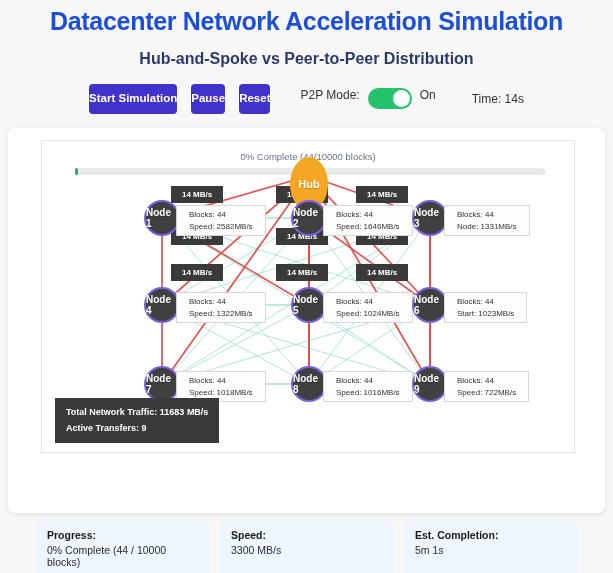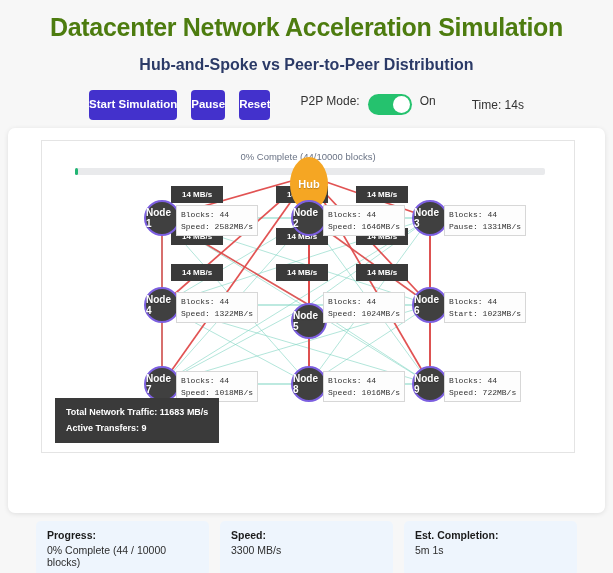--- a/index.html
+++ b/index.html
@@ -9,23 +9,23 @@
     font-family: "Liberation Sans", sans-serif;
     overflow: hidden;
   }
   #app { width: 613px; height: 573px; position: relative; }
 
   
   .title {
     text-align: center;
     font-size: 25px;
     font-weight: bold;
-    color: #4d7c0f;
+    color: #1d4ed8;
     letter-spacing: -0.3px;
-    padding-top: 13px;
+    padding-top: 7px;
   }
   .subtitle {
     text-align: center;
     font-size: 16px;
     font-weight: bold;
     color: #2b3a67;
     margin-top: 14px;
   }
 
   
@@ -140,23 +140,22 @@
     margin-left: -19px; margin-top: -19px;
     font-size: 11px;
   }
   .tip {
     position: absolute;
     background: #fdfdfd;
     border: 1px solid #d7d7d7;
     font-size: 8px;
     color: #333;
     line-height: 1.45;
-    padding: 3px 4px;
+    padding: 3px 12px;
     white-space: nowrap;
-    font-family: Liberation Mono, monospace;
   }
   .badge {
     position: absolute;
     background: #3a3a3a;
     color: #fff;
     font-size: 8px;
     font-weight: bold;
     padding: 4px 11px;
     margin-left: -33px;
     white-space: nowrap;
@@ -307,30 +306,30 @@
           </div>
           <div class="tip" style="left: 281px; top: 64px;">
             <div>Blocks: 44</div>
             <div>Speed: 1646MB/s</div>
           </div>
           <div class="node peer" style="left: 388px; top: 77px;">
             <span>Node 3</span>
           </div>
           <div class="tip" style="left: 402px; top: 64px;">
             <div>Blocks: 44</div>
-            <div>Pause: 1331MB/s</div>
+            <div>Node: 1331MB/s</div>
           </div>
           <div class="node peer" style="left: 120px; top: 164px;">
             <span>Node 4</span>
           </div>
           <div class="tip" style="left: 134px; top: 151px;">
             <div>Blocks: 44</div>
             <div>Speed: 1322MB/s</div>
           </div>
-          <div class="node peer" style="left: 267px; top: 180px;">
+          <div class="node peer" style="left: 267px; top: 164px;">
             <span>Node 5</span>
           </div>
           <div class="tip" style="left: 281px; top: 151px;">
             <div>Blocks: 44</div>
             <div>Speed: 1024MB/s</div>
           </div>
           <div class="node peer" style="left: 388px; top: 164px;">
             <span>Node 6</span>
           </div>
           <div class="tip" style="left: 402px; top: 151px;">

